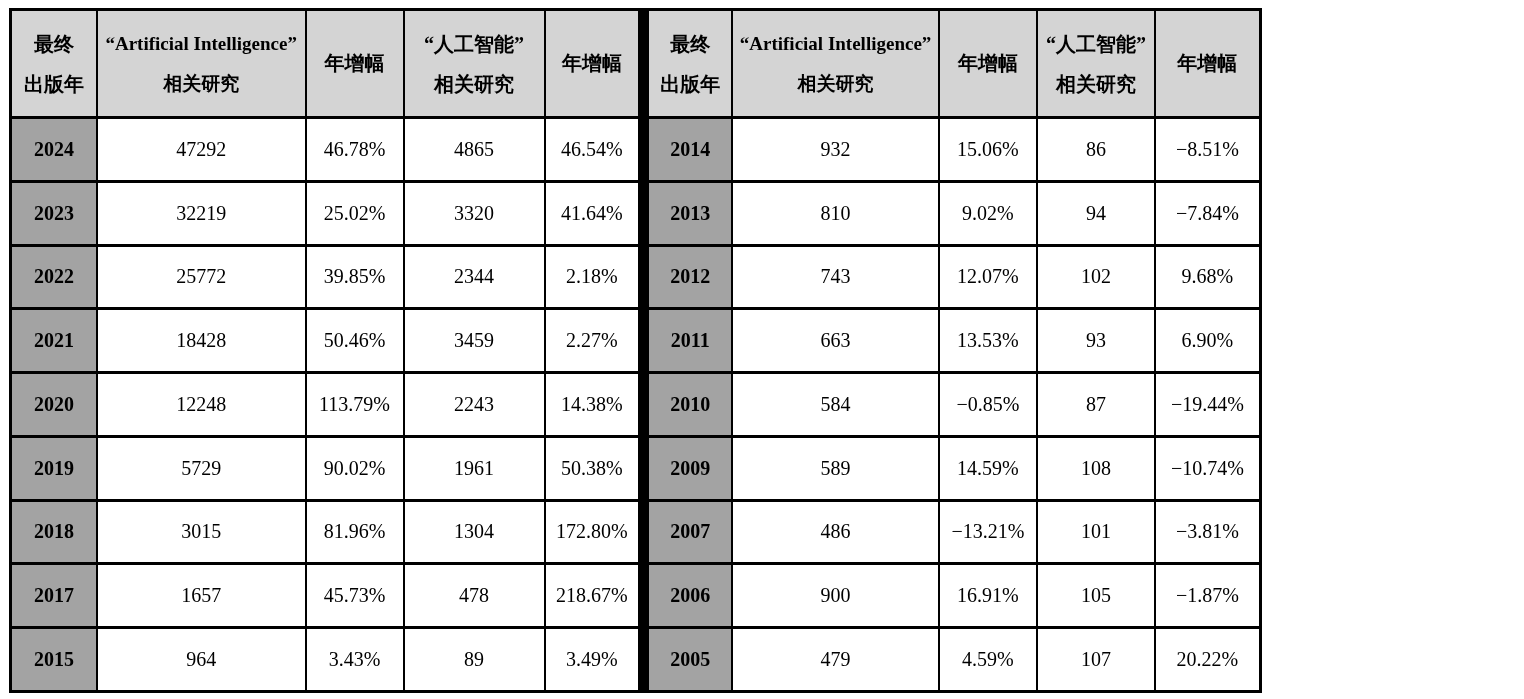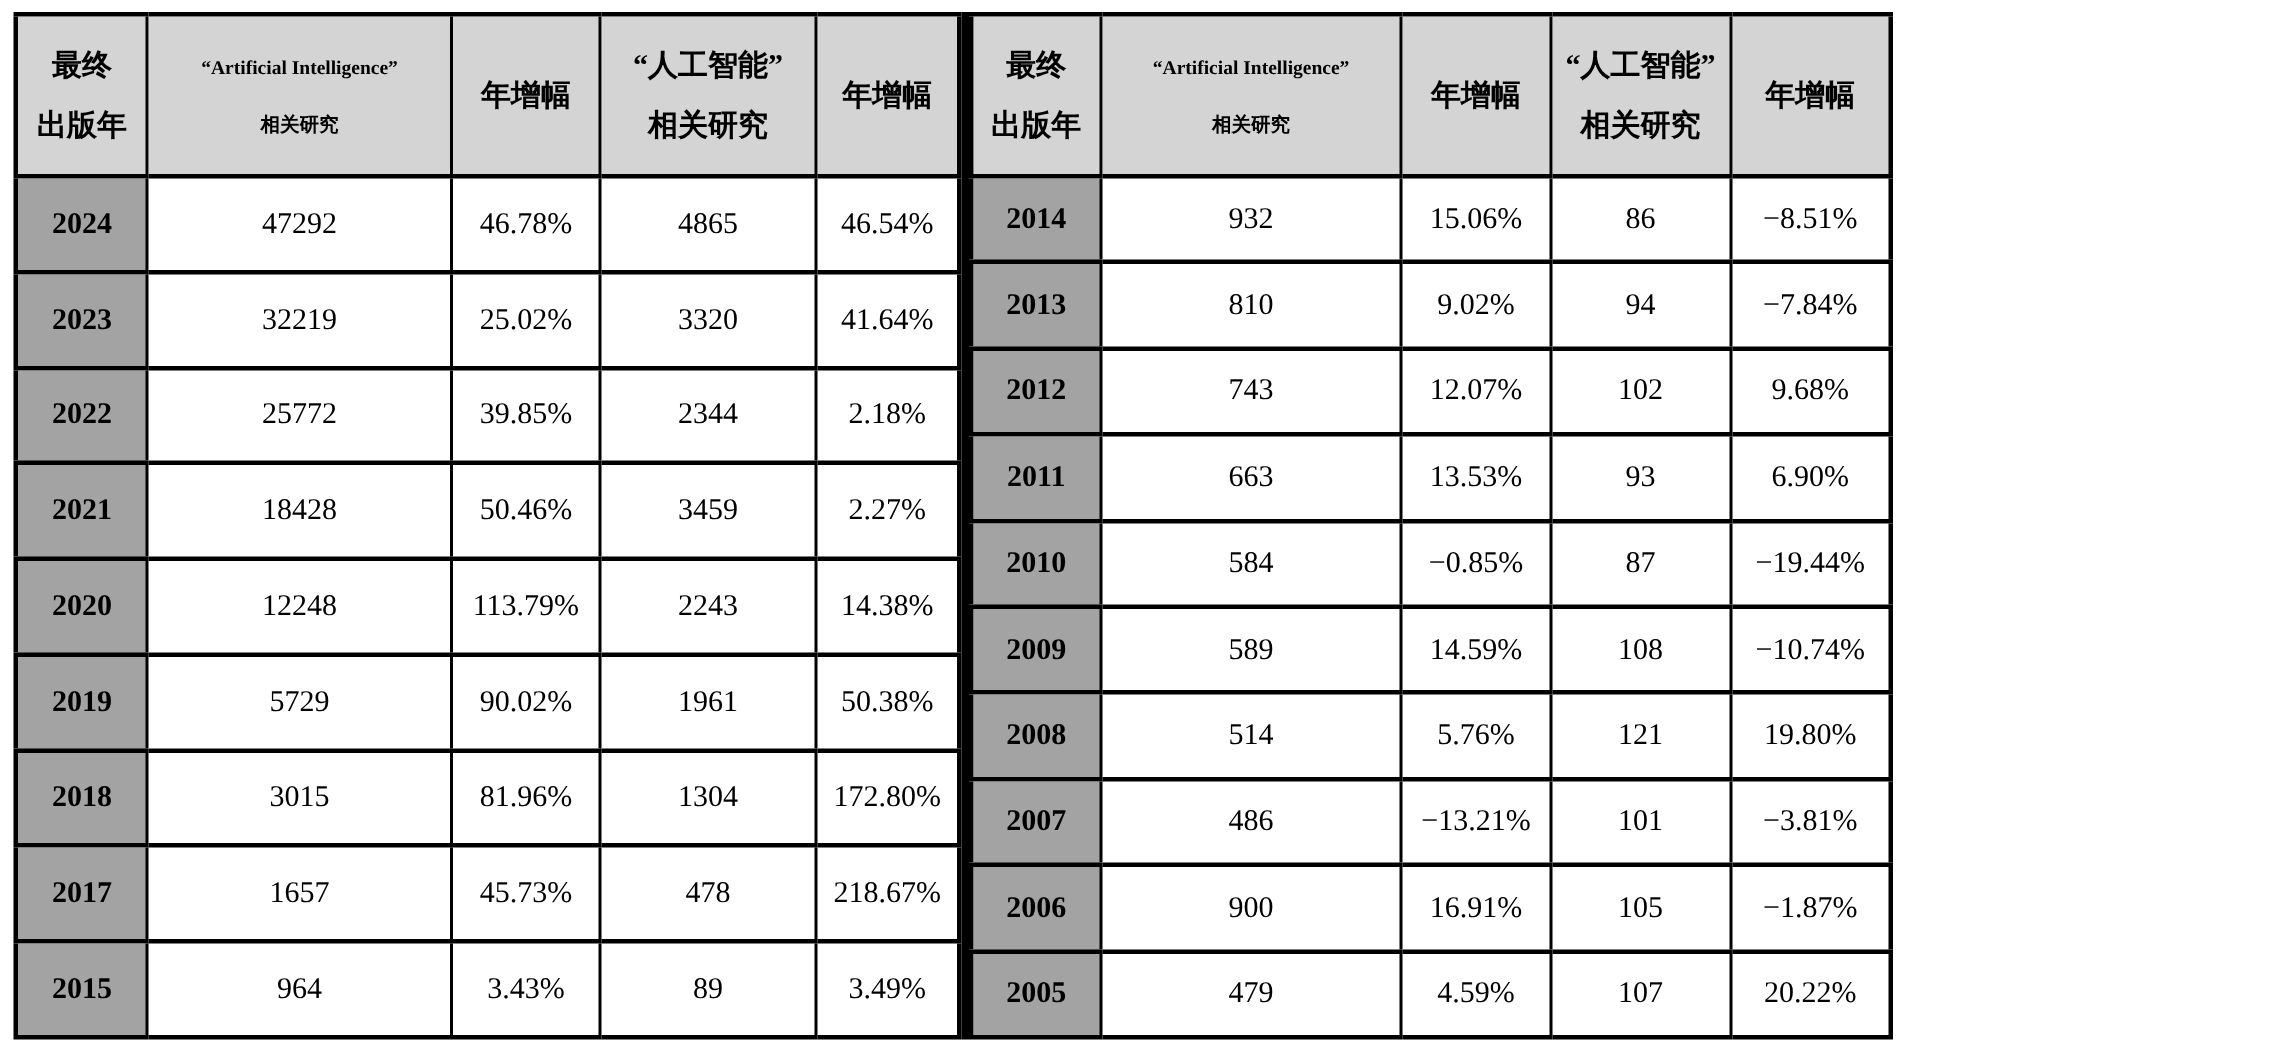--- a/index.html
+++ b/index.html
@@ -46,21 +46,21 @@
   table.data-table {
     border: 3px solid #000000;
   }
   thead tr { height: 108px; }
   tbody tr { height: 57px; }
   th {
     background: #d4d4d4;
     font-weight: bold;
     font-size: 20px;
   }
-  th.en-head { font-size: 13px; }
+  th.en-head { font-size: 19px; }
   td {
     background: #ffffff;
     font-size: 20px;
     font-weight: normal;
   }
   td.year-cell {
     background: #a3a3a3;
     font-weight: bold;
   }
   .h2lines {
@@ -247,27 +247,20 @@
             <td>−19.44%</td>
           </tr>
           <tr>
             <td class="year-cell">2009</td>
             <td>589</td>
             <td>14.59%</td>
             <td>108</td>
             <td>−10.74%</td>
           </tr>
           <tr>
-            <td class="year-cell">2008</td>
-            <td>514</td>
-            <td>5.76%</td>
-            <td>121</td>
-            <td>19.80%</td>
-          </tr>
-          <tr>
             <td class="year-cell">2007</td>
             <td>486</td>
             <td>−13.21%</td>
             <td>101</td>
             <td>−3.81%</td>
           </tr>
           <tr>
             <td class="year-cell">2006</td>
             <td>900</td>
             <td>16.91%</td>

